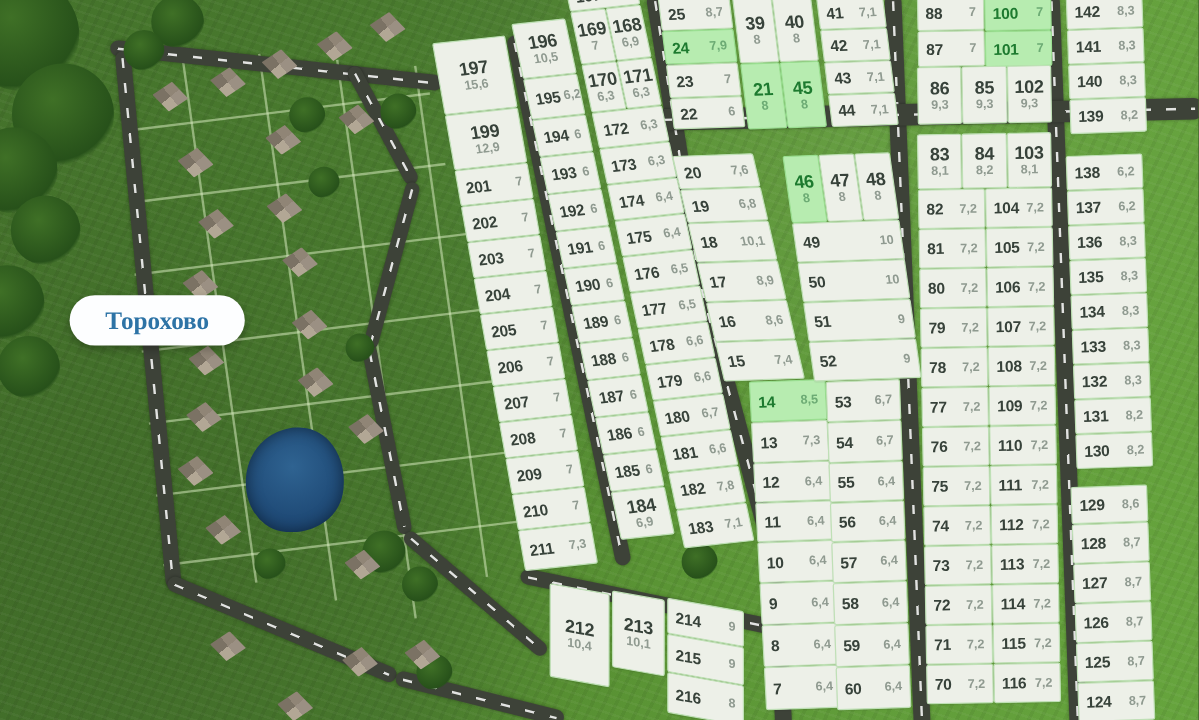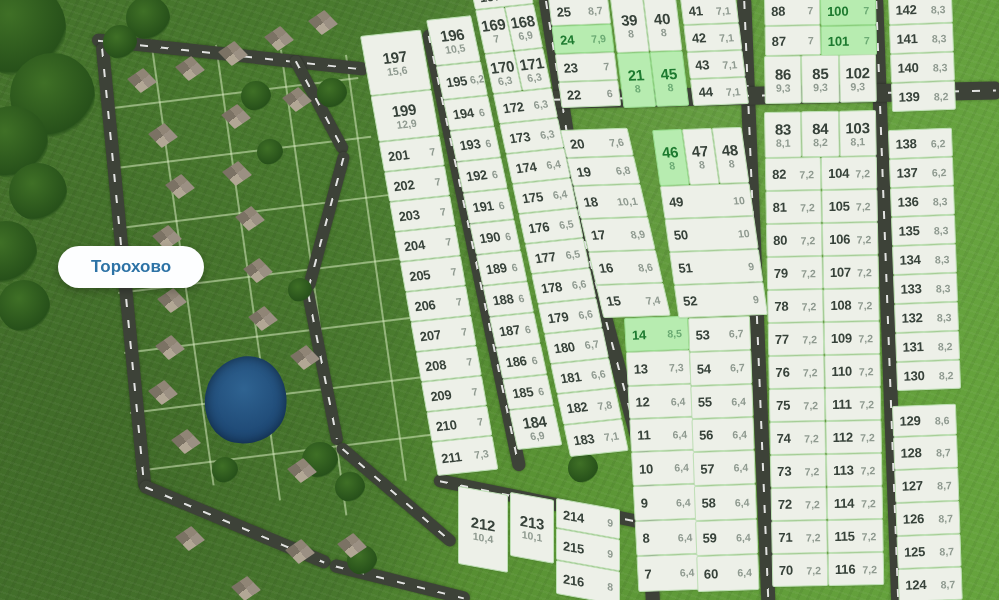--- a/index.html
+++ b/index.html
@@ -24,21 +24,21 @@
     background:conic-gradient(from 45deg at 50% 50%, #9b9083 0 25%, #b2a795 0 50%, #7b7264 0 75%, #90857: 0);
     background:conic-gradient(from 45deg at 50% 50%, #9b9083 0 25%, #b2a795 0 50%, #7b7264 0 75%, #908576 0);
   }
   .tree{position:absolute;border-radius:50%;}
   .pond{position:absolute;left:205px;top:356px;width:82px;height:88px;
     background:radial-gradient(circle at 45% 38%,#2f6391,#1b4470 78%);
     border-radius:52% 48% 55% 45% / 50% 55% 45% 50%;transform:rotate(10deg);
     box-shadow:inset 0 0 12px rgba(0,0,0,.45);}
   .place{position:absolute;left:58px;top:246px;width:146px;height:42px;border-radius:22px;
     background:#fdfeff;display:flex;align-items:center;justify-content:center;
-    color:#2d73a6;font-weight:700;font-size:17px;box-shadow:0 3px 8px rgba(0,0,0,.28);}
+    color:#2d73a6;font-weight:700;font-size:21px;box-shadow:0 3px 8px rgba(0,0,0,.28);font-family:Liberation Serif, serif;}
   .col{position:absolute;transform-origin:top left;}
   .prow{display:flex;width:100%;}
   .cell{flex:1;background:#edf0e8;border:1px solid #bfe0b6;border-radius:2px;
     display:flex;align-items:center;justify-content:space-between;padding:0 6px;
     overflow:hidden;box-shadow:0 1px 1px rgba(0,0,0,.07);min-width:0;}
   .cell .n{font-weight:800;font-size:13px;color:#37423a;letter-spacing:-.2px;white-space:nowrap;}
   .cell .a{font-size:10.5px;color:#8f9a90;font-weight:600;white-space:nowrap;margin-left:3px;}
   .cell.stack{flex-direction:column;justify-content:center;padding:1px 2px;}
   .cell.stack .n{font-size:15px;}
   .cell.stack .a{margin-left:0;margin-top:-1px;}

